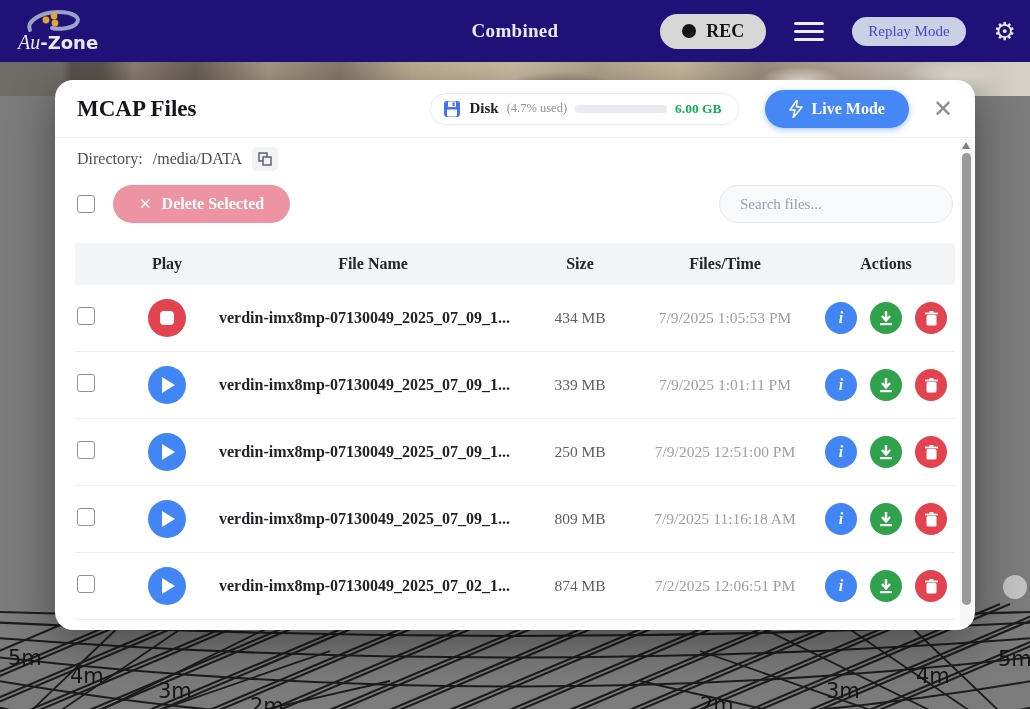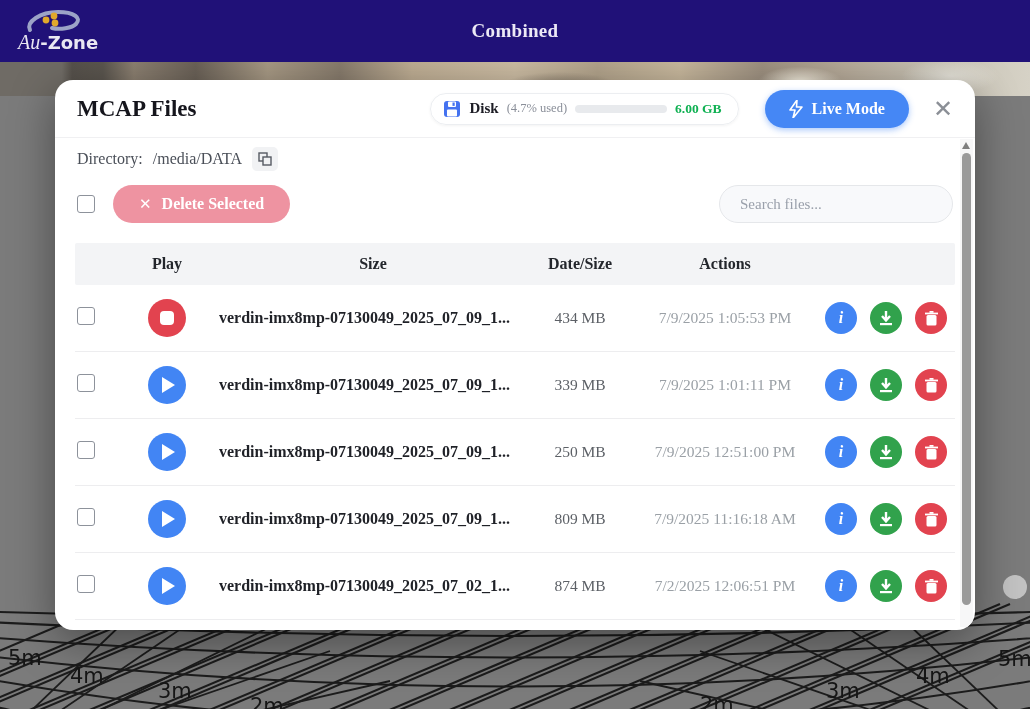--- a/index.html
+++ b/index.html
@@ -211,20 +211,33 @@
   <div class="brand">
     <svg width="62" height="30" viewBox="0 0 62 30">
       <path d="M 6,22 C 2,14 16,4 34,4 C 50,4 58,10 52,16 C 48,20 36,22 28,20" fill="none" stroke="#aab4cf" stroke-width="4" stroke-linecap="round" opacity=".9"></path>
       <circle cx="22" cy="12" r="3.4" fill="#e0a92c"></circle>
       <circle cx="30" cy="8" r="3.4" fill="#e0a92c"></circle>
       <circle cx="31" cy="15" r="3.4" fill="#e0a92c"></circle>
     </svg>
     <div class="brand-text"><span class="brand-au">Au</span><span class="brand-zone">-Zone</span></div>
   </div>
   <div class="top-title">Combined</div>
+  <div class="top-right">
+    <button class="rec-pill">
+      <span class="rec-dot"></span>
+      <span class="rec-label">REC</span>
+    </button>
+    <div class="menu-icon">
+        <i></i>
+        <i></i>
+        <i></i>
+      </div>
+    <button class="replay-pill">Replay Mode</button>
+    <span class="gear">⚙</span>
+  </div>
 </div>
 
 <div class="modal">
   <div class="modal-header">
     <span class="modal-title">MCAP Files</span>
     <div class="disk-chip">
       <svg width="18" height="18" viewBox="0 0 18 18">
         <rect x="1" y="1" width="16" height="16" rx="3" fill="#4472f0"></rect>
         <rect x="5" y="1.5" width="8" height="5.5" rx="1" fill="#fff"></rect>
         <rect x="9.5" y="2.5" width="2.2" height="3.4" fill="#4472f0"></rect>
@@ -261,22 +274,23 @@
       <span class="delete-x">✕</span>
       <span>Delete Selected</span>
     </button>
     <input class="search-input" placeholder="Search files..." style="">
   </div>
 
   <div class="tbl">
     <div class="tbl-head">
       <div class="th"></div>
       <div class="th">Play</div>
+      <div class="th">File Name</div>
       <div class="th">Size</div>
-      <div class="th">Date/Size</div>
+      <div class="th">Files/Time</div>
       <div class="th">Actions</div>
     </div>
 
     <div class="tbl-row">
       <div class="cell-cb"><input type="checkbox" class="cb" style=""></div>
       <div class="cell-play">
           <button class="play-btn stop">
             <span class="sq"></span>
           </button>
         </div>

